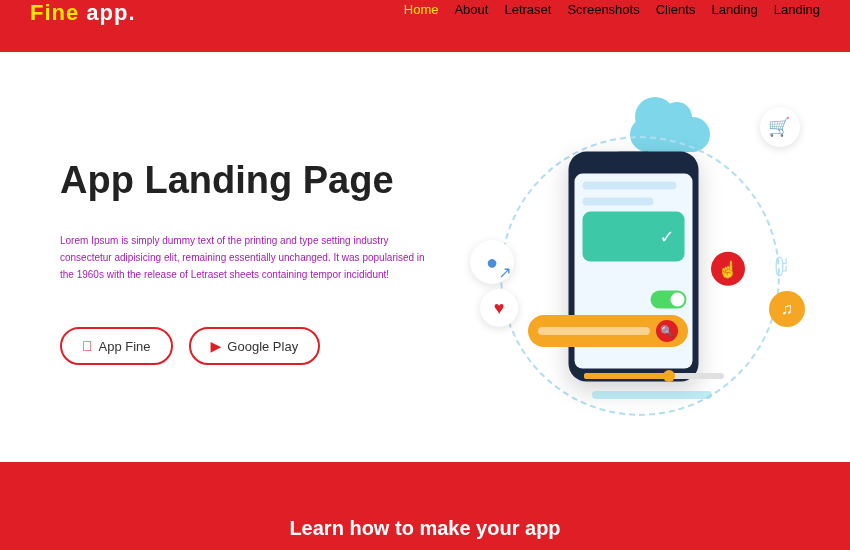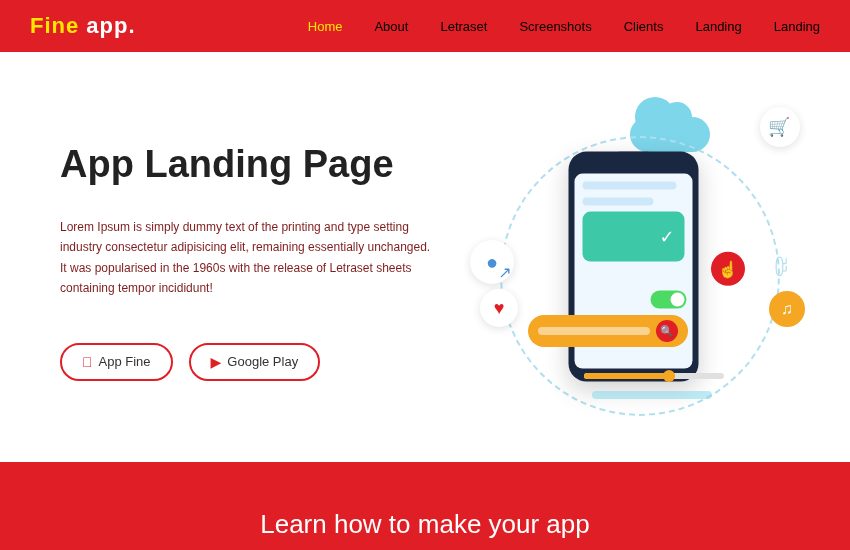--- a/index.html
+++ b/index.html
@@ -2,35 +2,35 @@
 <html><head>
   <meta charset="utf-8">
   <style>
     * { margin: 0; padding: 0; box-sizing: border-box; }
     body { font-family: Arial, sans-serif; width: 850px; height: 550px; overflow: hidden; }
 
     
     .navbar {
       background-color: #e01e25;
       display: flex;
-      align-items: center;
+      align-items: flex-start;
       justify-content: space-between;
       padding: 0 30px;
       height: 52px;
     }
     .logo {
       font-size: 22px;
       font-weight: bold;
       letter-spacing: 1px;
     }
     .logo-fine { color: #ffe600; }
     .logo-app { color: #fff; }
     .nav-links {
       display: flex;
-      gap: 32px;
+      gap: 16px;
       list-style: none;
     }
     .nav-links li a {
       text-decoration: none;
       color: #000000;
       font-size: 13px;
     }
     .nav-links li.active a { color: #ffe600; }
 
     
@@ -47,22 +47,22 @@
       max-width: 420px;
     }
     .hero-title {
       font-size: 38px;
       font-weight: bold;
       color: #222;
       margin-bottom: 30px;
       line-height: 1.15;
     }
     .hero-desc {
-      font-size: 12px;
-      color: #7f1d1d;
+      font-size: 10px;
+      color: #a21caf;
       line-height: 1.7;
       margin-bottom: 44px;
       max-width: 380px;
     }
     .btn-group {
       display: flex;
       gap: 16px;
     }
     .btn-store {
       display: flex;
@@ -390,23 +390,23 @@
     
     .footer-section {
       background: #e01e25;
       height: 88px;
       display: flex;
       align-items: flex-end;
       justify-content: center;
       padding-bottom: 10px;
     }
     .footer-title {
-      font-size: 26px;
+      font-size: 20px;
       color: #fff;
-      font-weight: normal;
+      font-weight: bold;
     }
   </style>
 </head>
 <body>
 
 <nav class="navbar">
   <div class="logo">
     <span class="logo-fine">Fine</span>
     <span class="logo-app">app.</span>
   </div>

